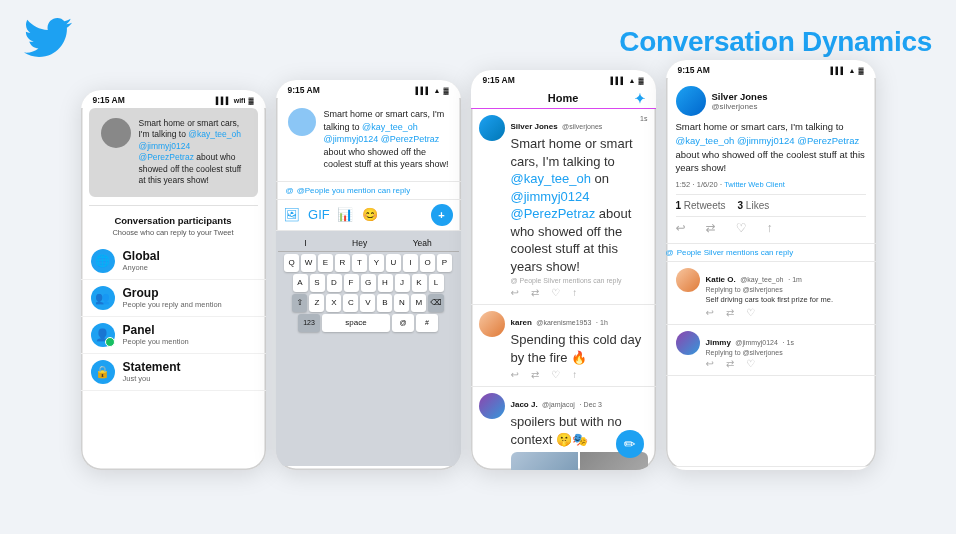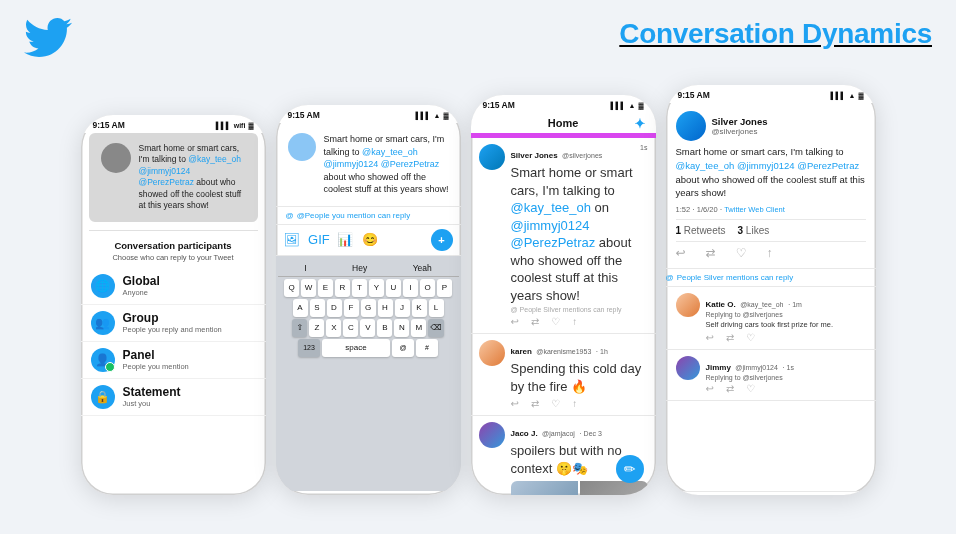--- a/index.html
+++ b/index.html
@@ -11,24 +11,23 @@
       overflow: hidden;
       display: flex;
       flex-direction: column;
       align-items: center;
       justify-content: flex-start;
       padding: 18px 24px;
     }
     .header {
       width: 100%;
       display: flex;
-      align-items: flex-start;
+      align-items: flex-end;
       justify-content: space-between;
-      margin-bottom: 27px;
-      text-decoration: underline;
+      margin-bottom: 2px;
     }
     .twitter-logo {
       width: 48px;
       height: 40px;
     }
     .title {
       font-size: 28px;
       font-weight: 700;
       color: #1da1f2;
       letter-spacing: -0.3px;
@@ -36,21 +35,21 @@
     .phones-row {
       display: flex;
       gap: 10px;
       align-items: flex-end;
       justify-content: center;
       width: 100%;
     }
     
     .phone {
       background: #fff;
-      border-radius: 32px;
+      border-radius: 20px;
       box-shadow: 0 4px 24px rgba(0,0,0,0.13), inset 0 0 0 1.5px #d0d0d0;
       overflow: hidden;
       position: relative;
       flex-shrink: 0;
     }
     .phone-1 { width: 185px; height: 380px; }
     .phone-2 { width: 185px; height: 390px; }
     .phone-3 { width: 185px; height: 400px; }
     .phone-4 { width: 210px; height: 410px; }
 
@@ -195,21 +194,21 @@
     }
     .key-dark { background: #adb5bd; color: #111; }
     .key-space { min-width: 68px; }
     .key-num { font-size: 7px; min-width: 22px; }
 
     
     .p3-nav {
       background: #fff;
       display: flex; align-items: center; justify-content: center;
       padding: 4px 10px;
-      border-bottom: 5px solid #d946ef;
+      border-bottom: 1px solid #d946ef;
       font-size: 11px; font-weight: 700; color: #111;
       position: relative;
     }
     .p3-nav-star {
       position: absolute; right: 10px;
       color: #1da1f2; font-size: 13px;
     }
     .tweet-item {
       display: flex; gap: 6px;
       padding: 6px 8px;

